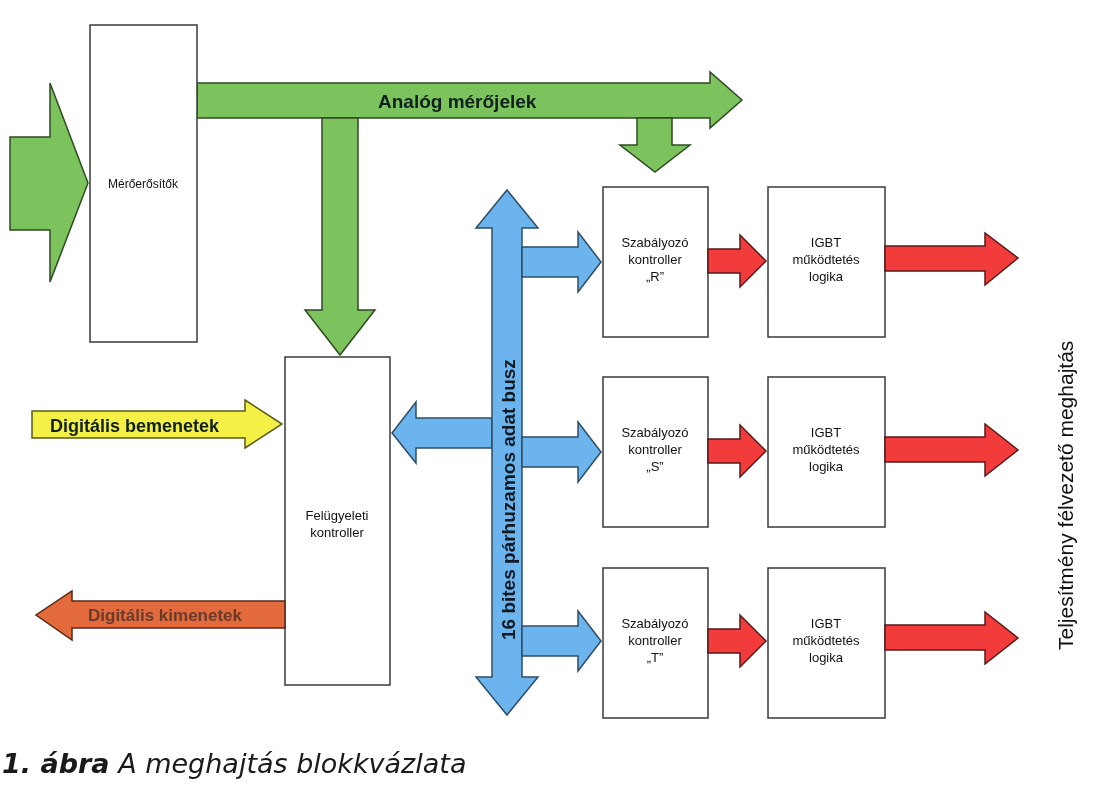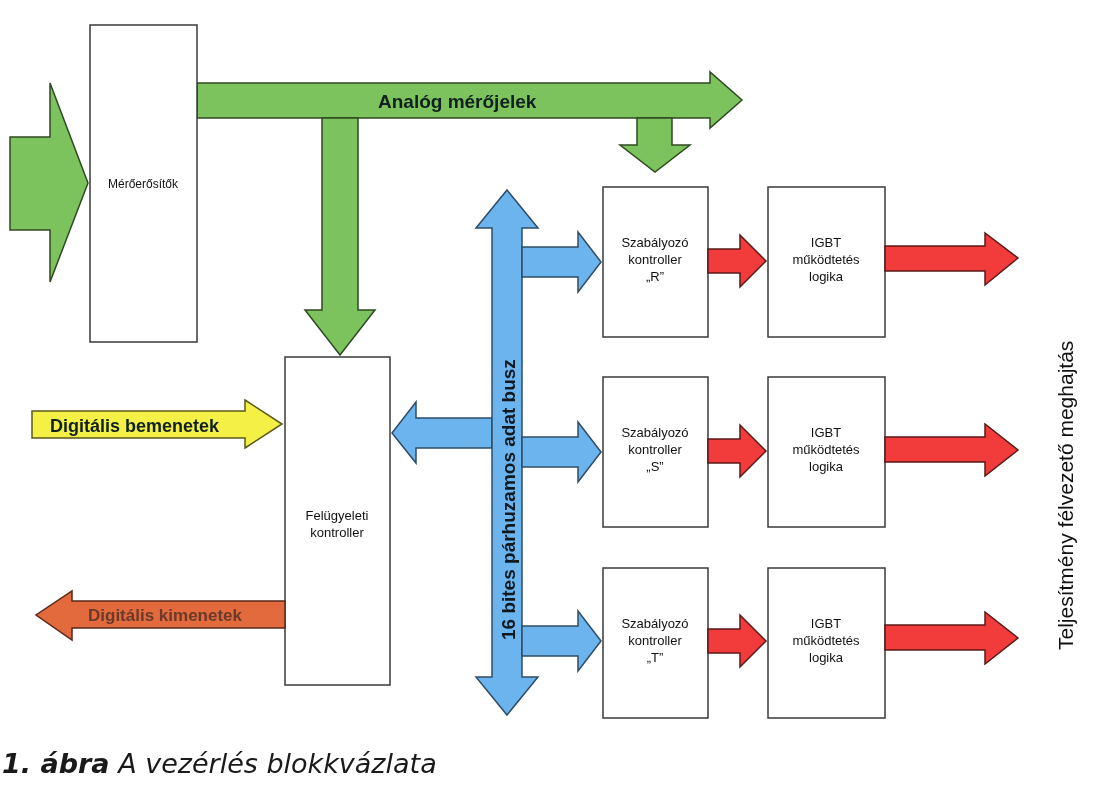--- a/index.html
+++ b/index.html
@@ -92,14 +92,14 @@
 
   <polygon class="red" points="885,246 985,246 985,233 1018,258 985,285 985,271 885,271"></polygon>
   <polygon class="red" points="885,437 985,437 985,424 1018,450 985,476 985,462 885,462"></polygon>
   <polygon class="red" points="885,625 985,625 985,612 1018,638 985,664 985,650 885,650"></polygon>
 
   <text class="sidetext" transform="translate(1073,650) rotate(-90)">Teljesítmény félvezető meghajtás</text>
 </svg>
 
 <div class="caption">
   <span class="num">1. ábra</span>
-  <span class="desc">A vezérlés blokkvázlata</span>
+  <span class="desc">A meghajtás blokkvázlata</span>
 </div>
 
 </body></html>

